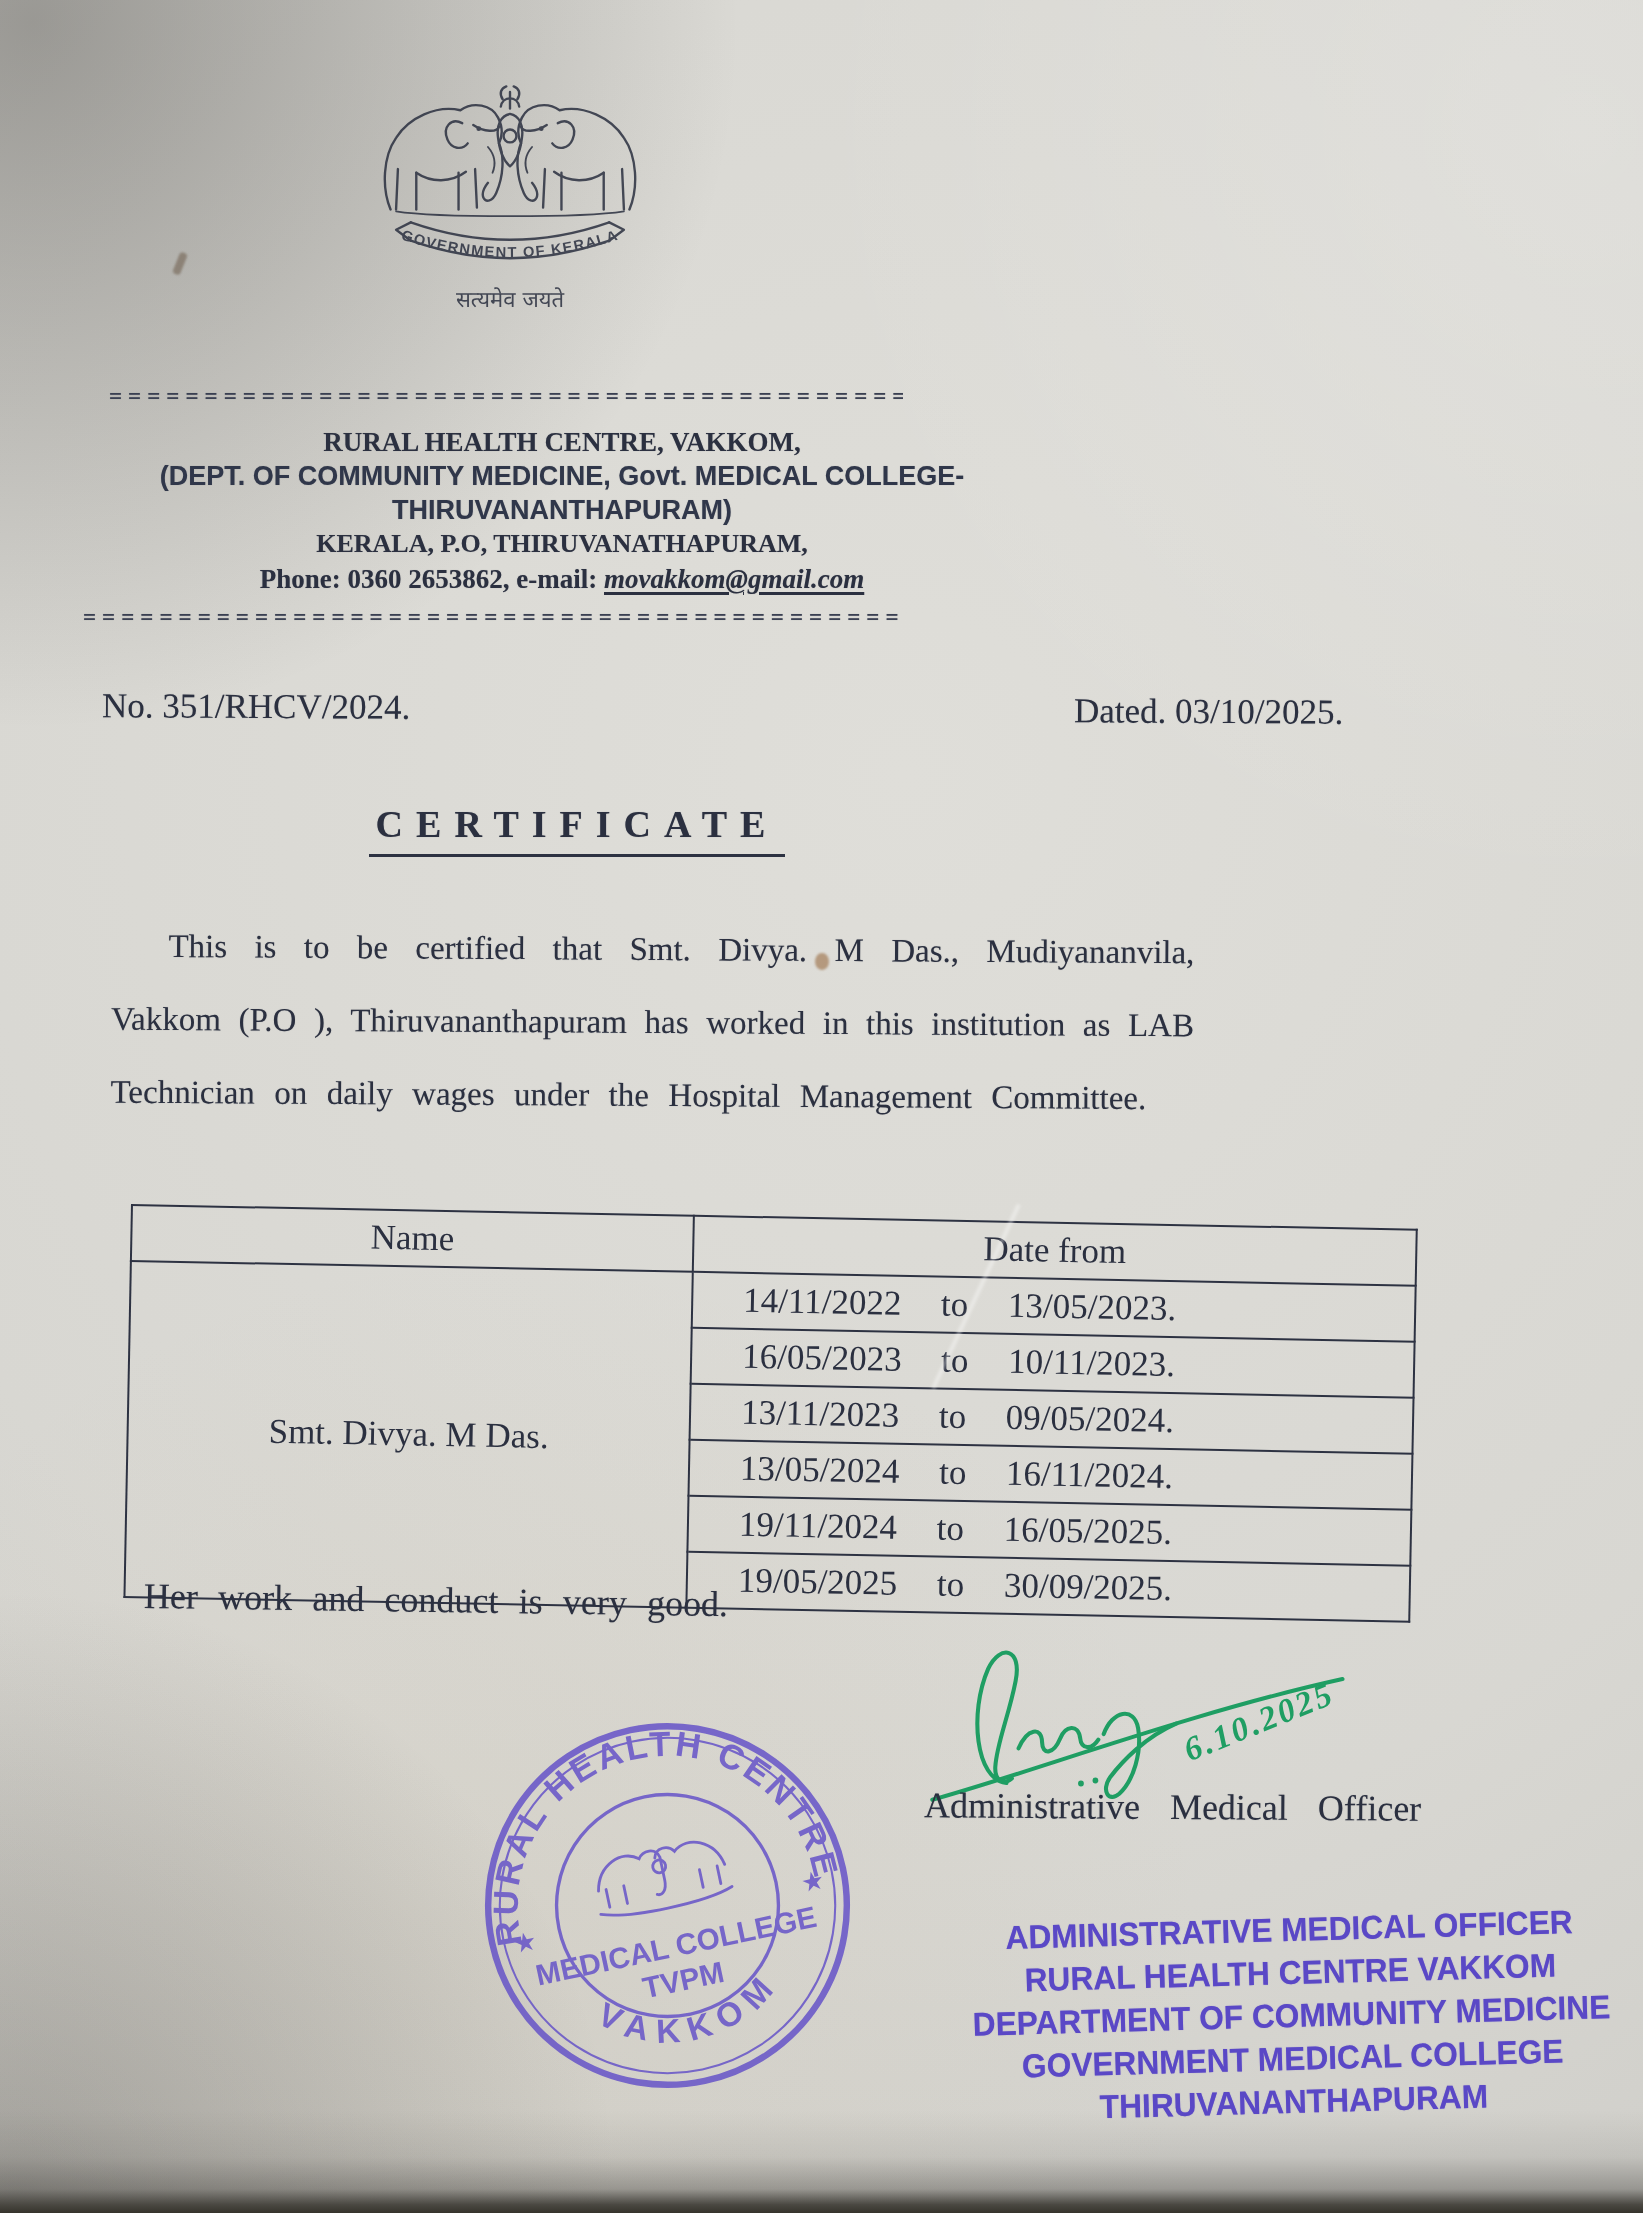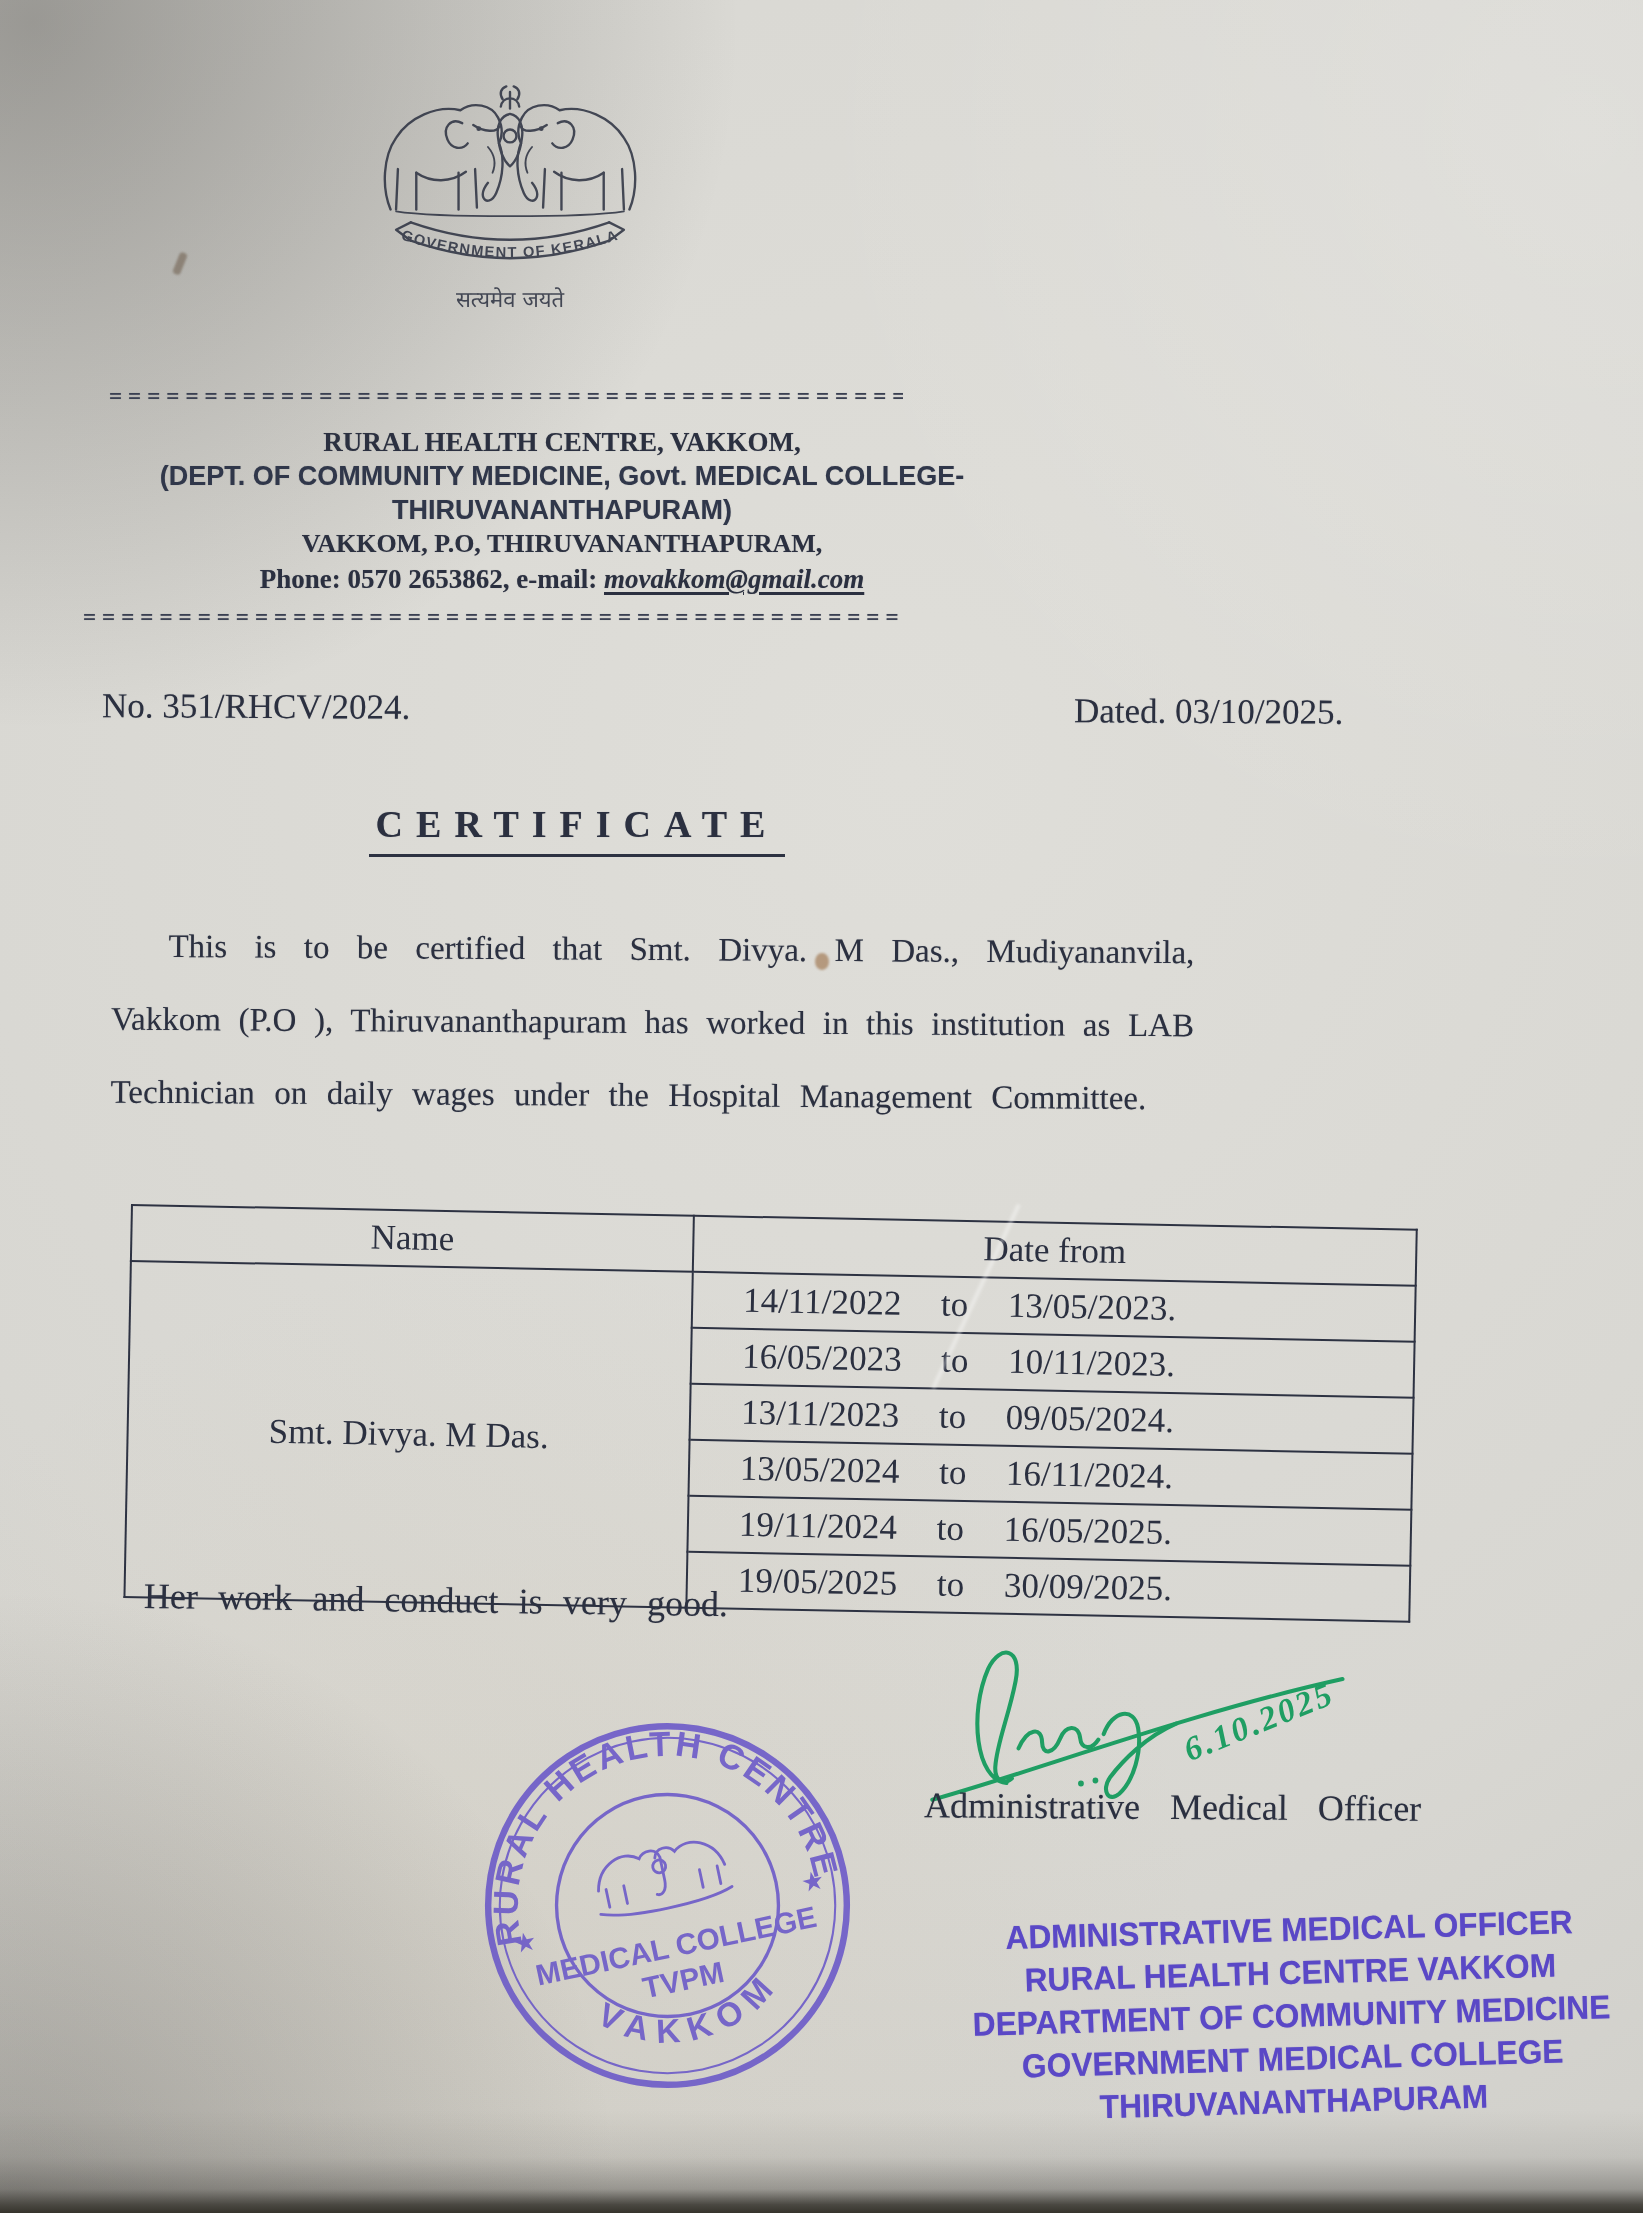--- a/index.html
+++ b/index.html
@@ -119,22 +119,22 @@
     </svg>
   </div>
 
 
   <div class="abs sep sep1">==================================================</div>
 
   <div class="abs letterhead ink">
     <div class="lh1">RURAL HEALTH CENTRE, VAKKOM,</div>
     <div class="lh2">(DEPT. OF COMMUNITY MEDICINE, Govt. MEDICAL COLLEGE-</div>
     <div class="lh3">THIRUVANANTHAPURAM)</div>
-    <div class="lh4">VAKKOM, P.O, THIRUVANANTHAPURAM,</div>
-    <div class="lh5"><span>Phone: 0570 2653862, e-mail: </span><span class="email">movakkom@gmail.com</span></div>
+    <div class="lh4">KERALA, P.O, THIRUVANATHAPURAM,</div>
+    <div class="lh5"><span>Phone: 0360 2653862, e-mail: </span><span class="email">movakkom@gmail.com</span></div>
   </div>
 
   <div class="abs sep sep2">==================================================</div>
 
   <div class="abs refno ink">No. 351/RHCV/2024.</div>
   <div class="abs refdate ink">Dated. 03/10/2025.</div>
 
   <div class="abs title-row">
     <span class="doc-title ink">CERTIFICATE</span>
   </div>

